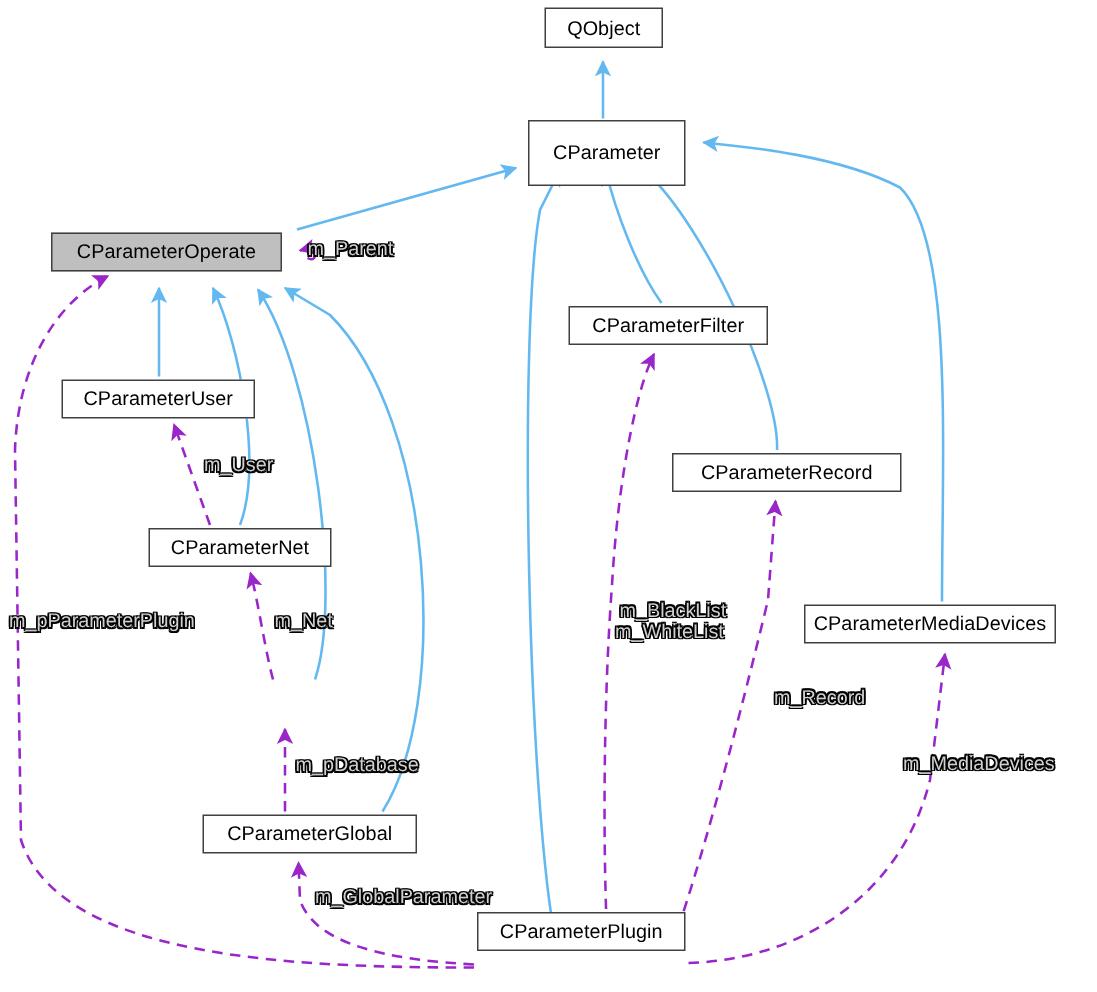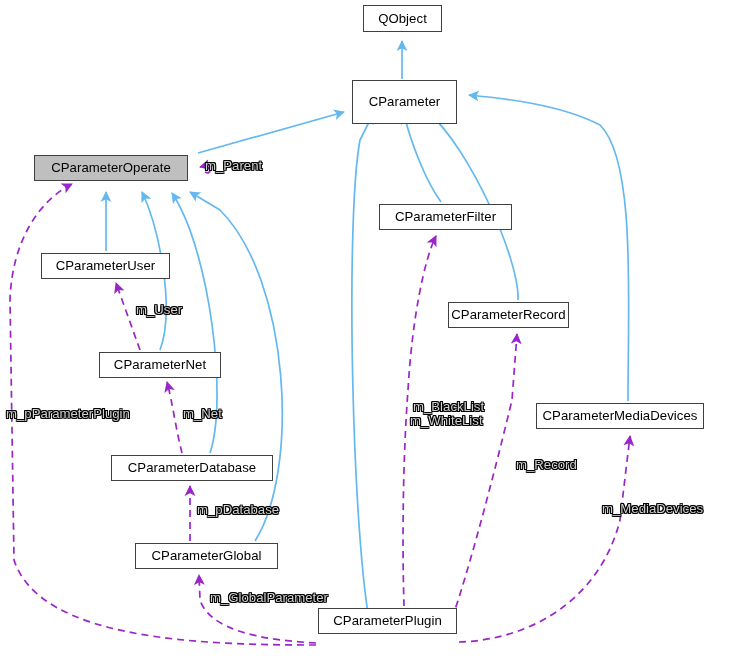--- a/index.html
+++ b/index.html
@@ -128,35 +128,32 @@
   </div>
 
   <div class="node" style="left:379px; top:204px; width:133px; height:26px;">
     <span>CParameterFilter</span>
   </div>
 
   <div class="node" style="left:41px; top:253px; width:129px; height:26px;">
     <span>CParameterUser</span>
   </div>
 
-  <div class="node" style="left:448px; top:302px; width:121px; height:26px;">
+  <div class="node" style="left:448px; top:302px; width:153px; height:26px;">
     <span>CParameterRecord</span>
   </div>
 
   <div class="node" style="left:99px; top:352px; width:122px; height:26px;">
     <span>CParameterNet</span>
   </div>
 
   <div class="node" style="left:536px; top:403px; width:168px; height:26px;">
     <span>CParameterMediaDevices</span>
   </div>
 
-  <div class="node" style="left:111px; top:455px; width:162px; height:26px;">
-    <span>CParameterDatabase</span>
-  </div>
 
   <div class="node" style="left:135px; top:543px; width:143px; height:26px;">
     <span>CParameterGlobal</span>
   </div>
 
   <div class="node" style="left:318px; top:608px; width:139px; height:26px;">
     <span>CParameterPlugin</span>
   </div>
 
   <div class="edge-label" style="left:205px; top:159px;">m_Parent</div>

